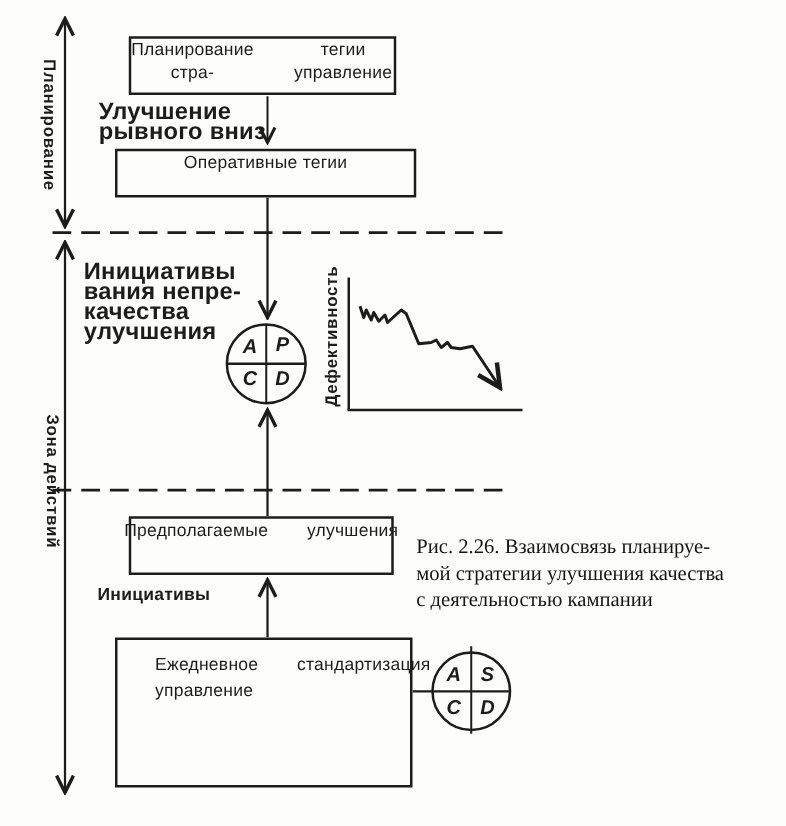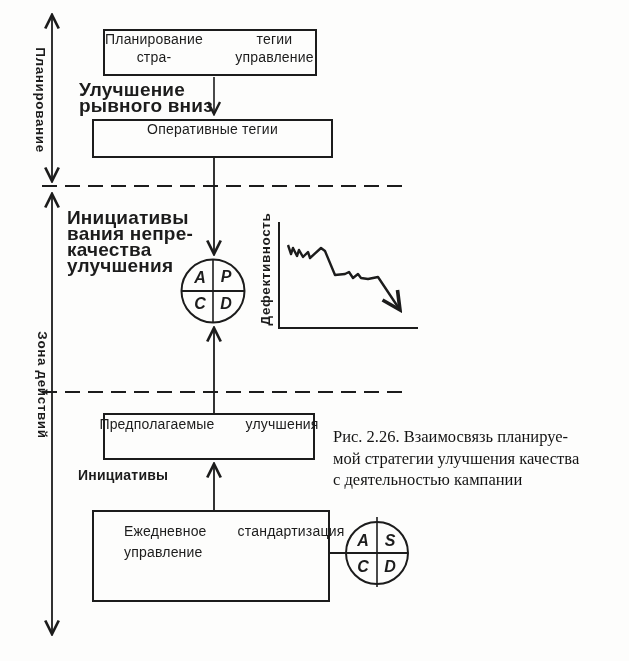--- a/index.html
+++ b/index.html
@@ -28,21 +28,21 @@
     text-align: center;
     font-size: 14px;
     font-weight: 400;
     line-height: 17.5px;
     letter-spacing: 0.2px;
     gap: 31px;
   }
   .box-strategy   { left: 103px; top: 29px;  width: 214px; height: 47px; }
   .box-operational{ left: 92px;  top: 119px; width: 241px; height: 39px; }
   .box-proposed   { left: 103px; top: 413px; width: 212px; height: 47px; line-height: 18px; }
-  .box-daily      { left: 92px;  top: 510px; width: 238px; height: 92px;
+  .box-daily      { left: 92px;  top: 510px; width: 238px; height: 120px;
                     justify-content: flex-start; text-align: left;
                     padding: 9px 4px 0 30px; line-height: 21px; }
   .note {
     position: absolute;
     font-size: 19px;
     font-weight: 600;
     line-height: 15.5px;
     letter-spacing: 0.2px;
     white-space: nowrap;
   }

